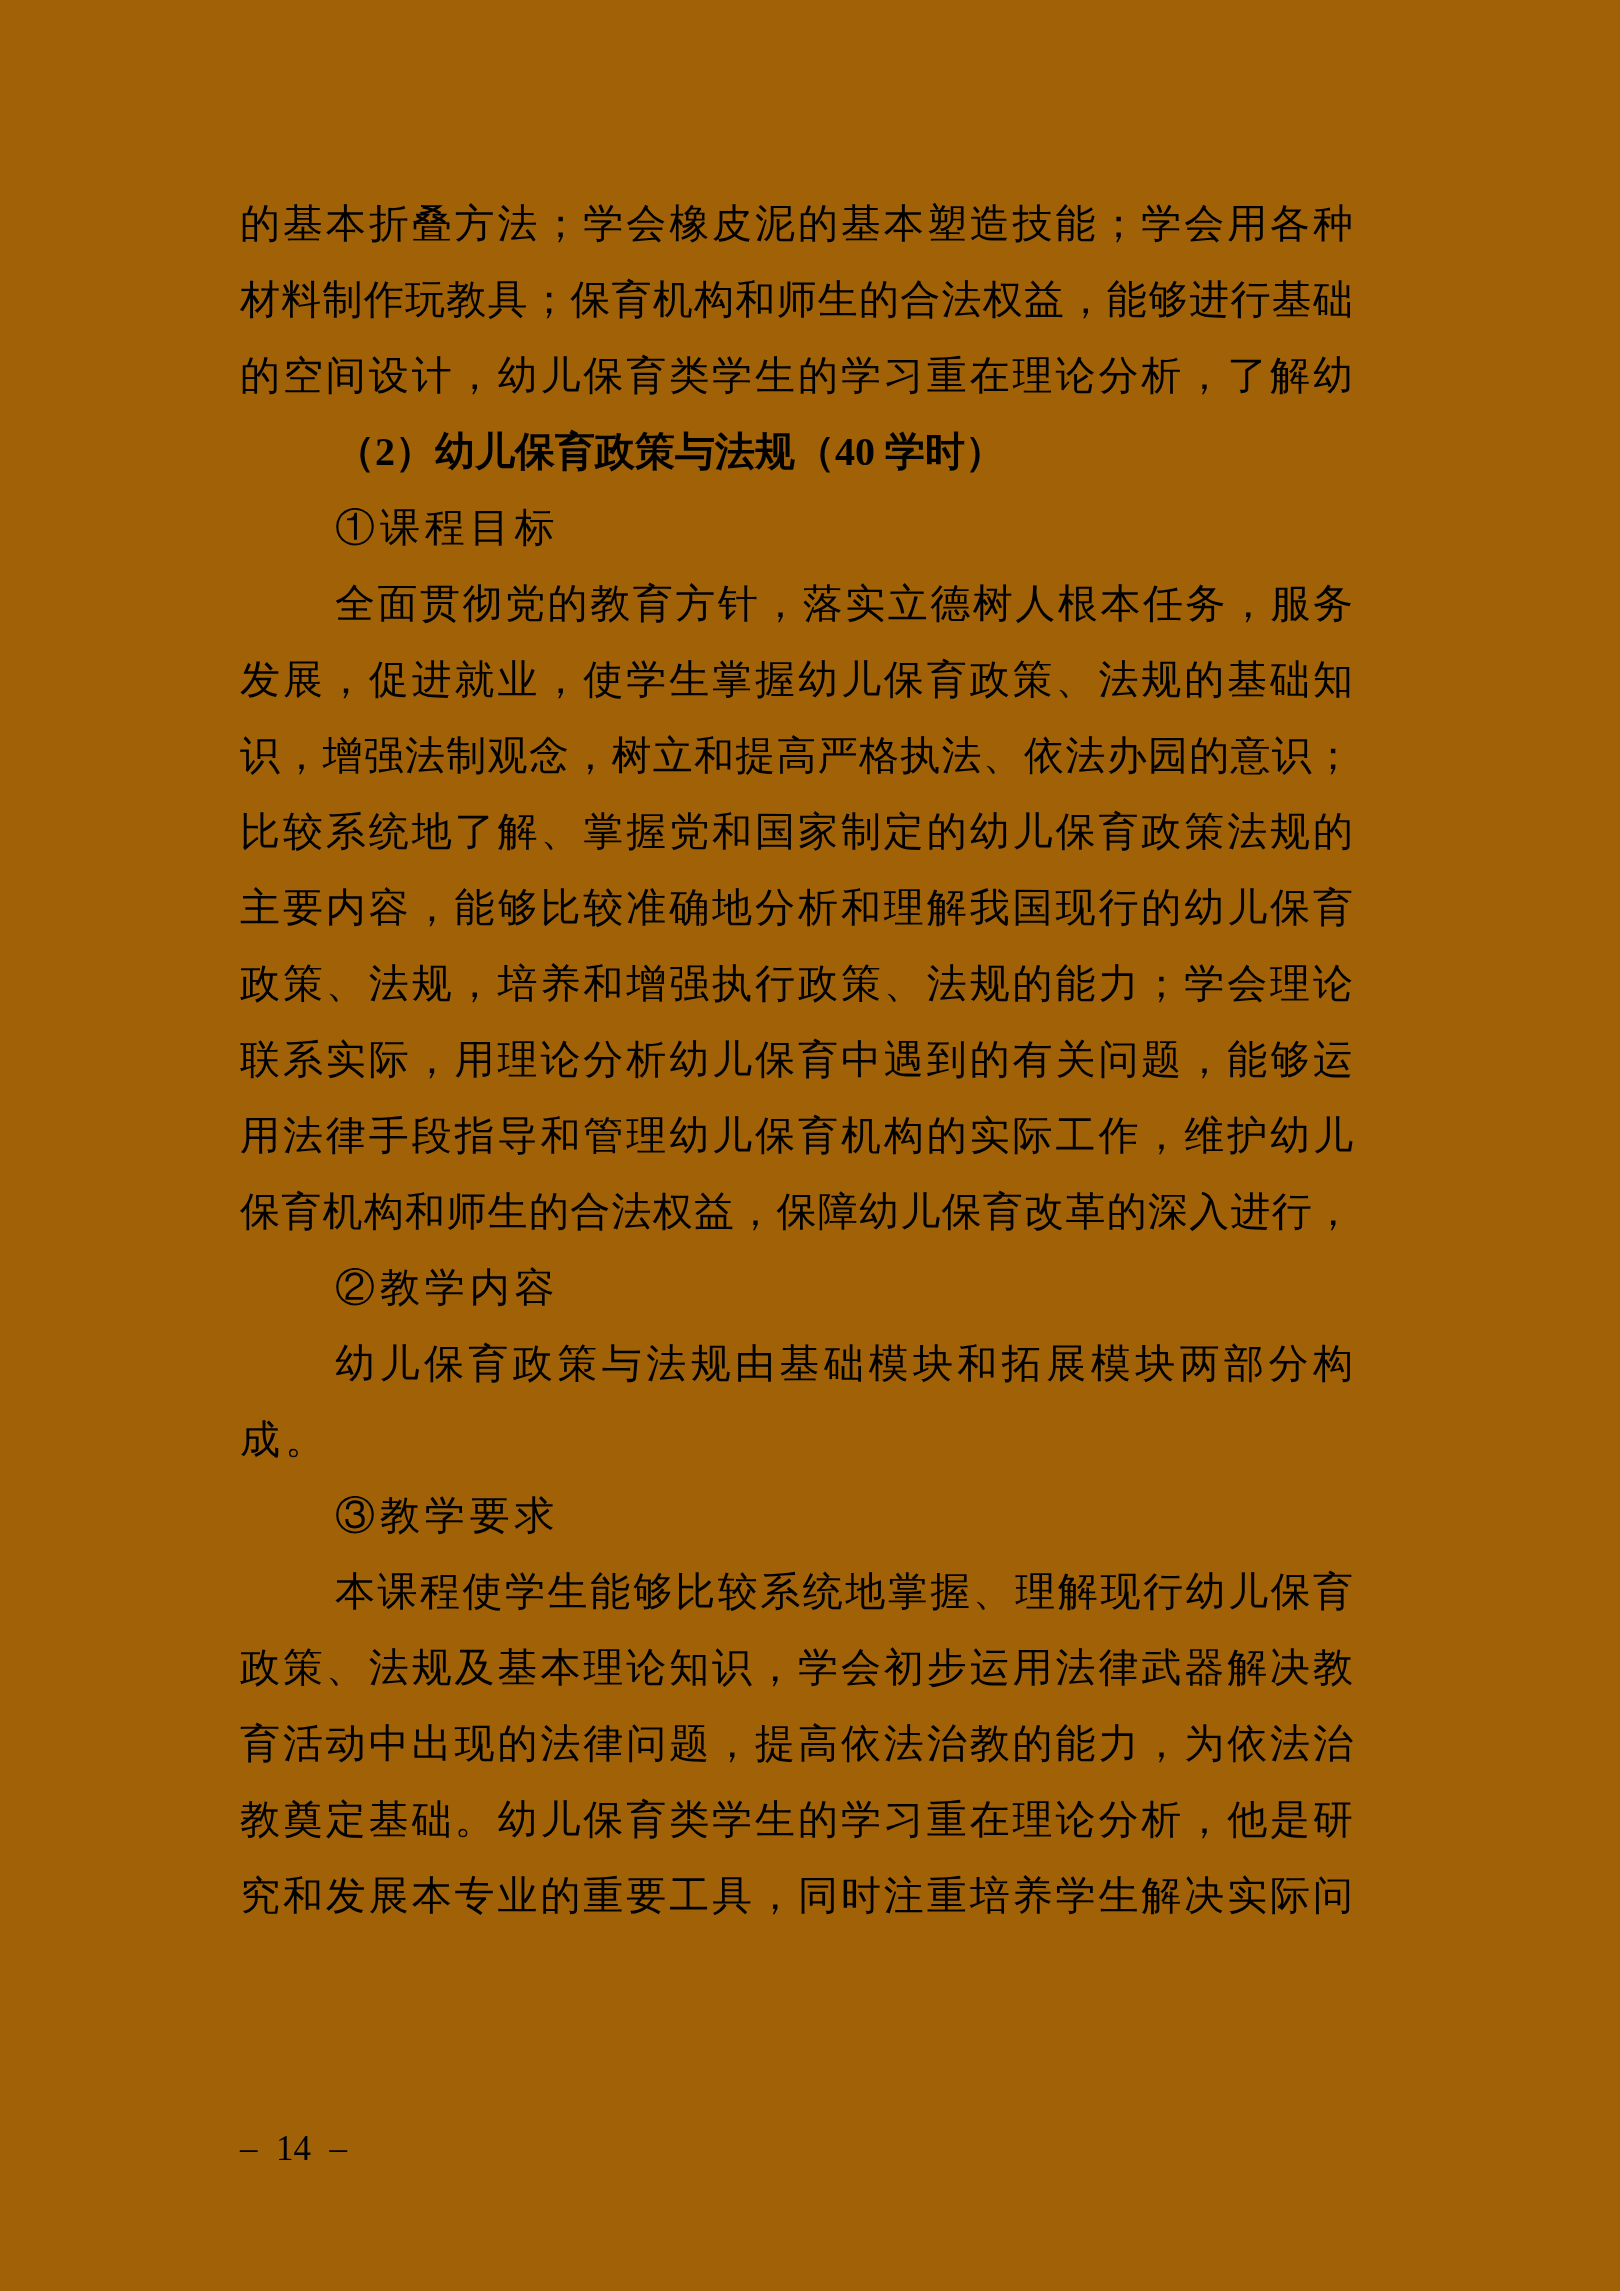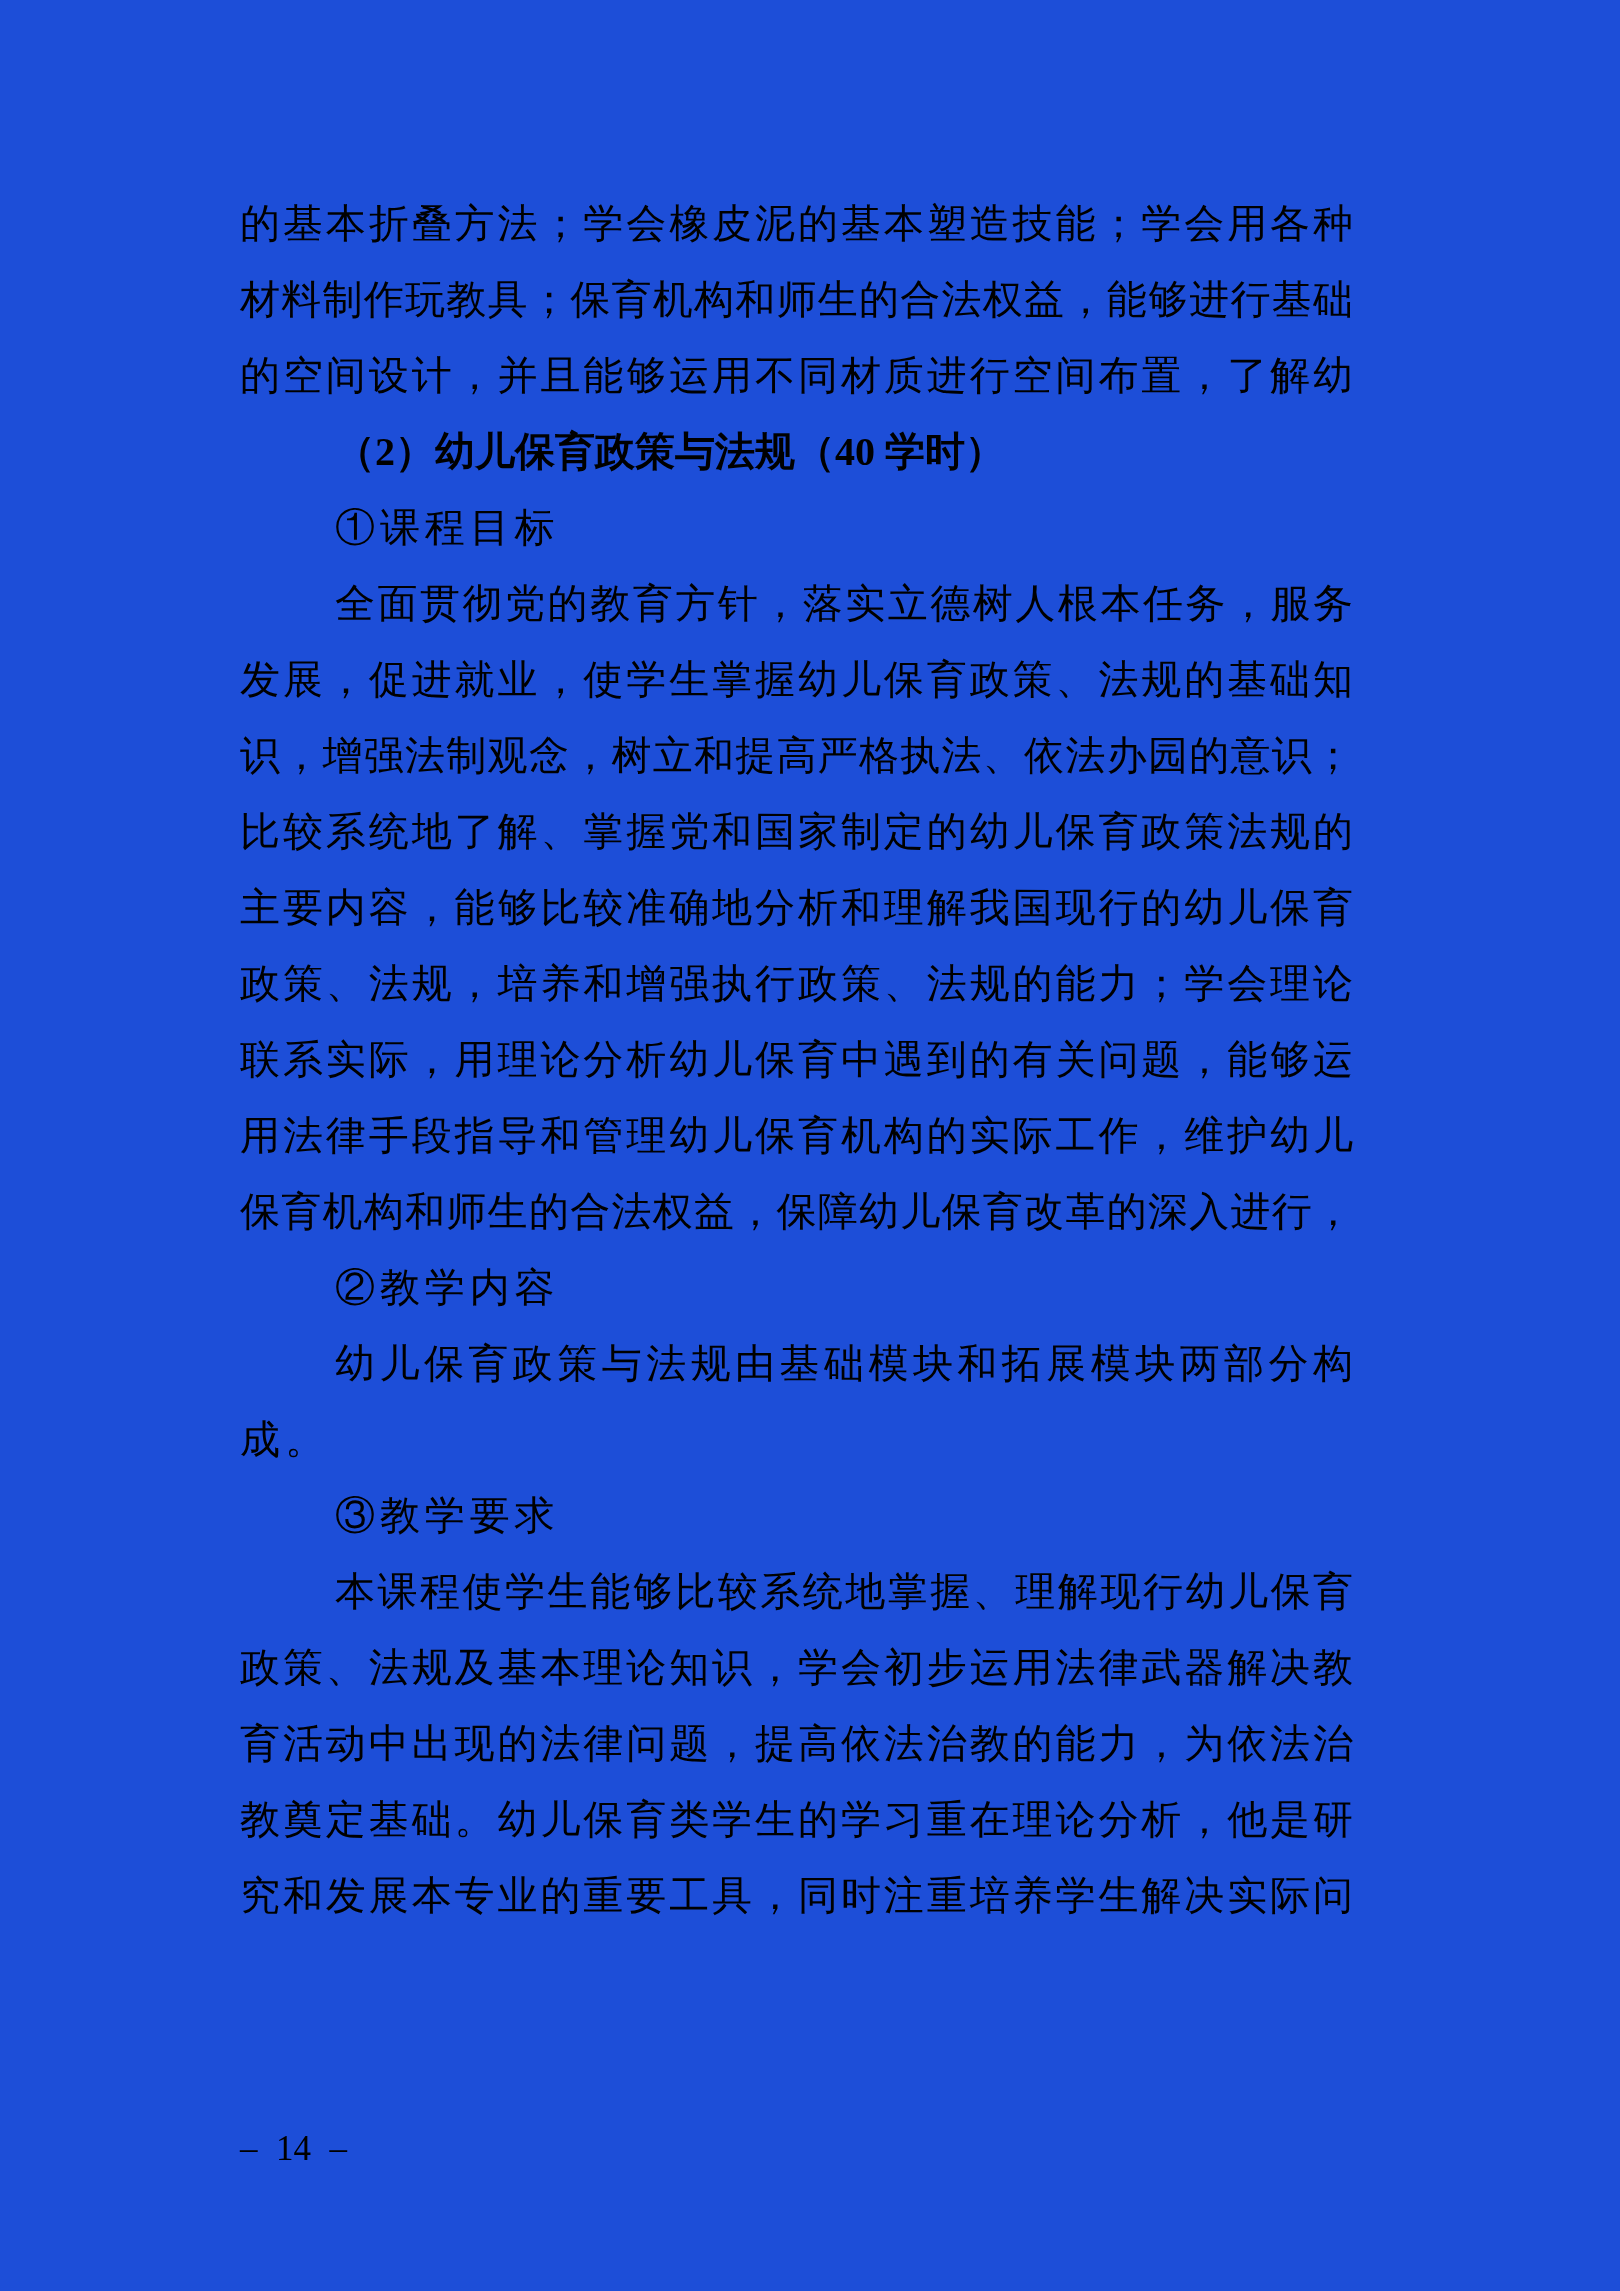--- a/index.html
+++ b/index.html
@@ -11,21 +11,21 @@
     position: relative;
     width: 1620px;
     height: 2292px;
     overflow: hidden;
     font-family: "Liberation Serif", "DejaVu Serif", serif;
     color: #000000;
   }
   .page {
     position: absolute;
     inset: 0;
-    background: #1d4ed8;
+    background: #a16207;
   }
   .text-block {
     position: absolute;
     left: 240px;
     top: 186px;
     width: 1113px;
   }
   .line {
     height: 76px;
     line-height: 76px;
@@ -62,21 +62,21 @@
   }
 </style>
 </head>
 <body>
 
 <div class="page">
 
   <div class="text-block">
     <div class="line j">的基本折叠方法；学会橡皮泥的基本塑造技能；学会用各种</div>
     <div class="line j">材料制作玩教具；保育机构和师生的合法权益，能够进行基础</div>
-    <div class="line j">的空间设计，并且能够运用不同材质进行空间布置，了解幼</div>
+    <div class="line j">的空间设计，幼儿保育类学生的学习重在理论分析，了解幼</div>
     <div class="line i b">（2）幼儿保育政策与法规（40 学时）</div>
     <div class="line i end">①课程目标</div>
     <div class="line i j">全面贯彻党的教育方针，落实立德树人根本任务，服务</div>
     <div class="line j">发展，促进就业，使学生掌握幼儿保育政策、法规的基础知</div>
     <div class="line j">识，增强法制观念，树立和提高严格执法、依法办园的意识；</div>
     <div class="line j">比较系统地了解、掌握党和国家制定的幼儿保育政策法规的</div>
     <div class="line j">主要内容，能够比较准确地分析和理解我国现行的幼儿保育</div>
     <div class="line j">政策、法规，培养和增强执行政策、法规的能力；学会理论</div>
     <div class="line j">联系实际，用理论分析幼儿保育中遇到的有关问题，能够运</div>
     <div class="line j">用法律手段指导和管理幼儿保育机构的实际工作，维护幼儿</div>

